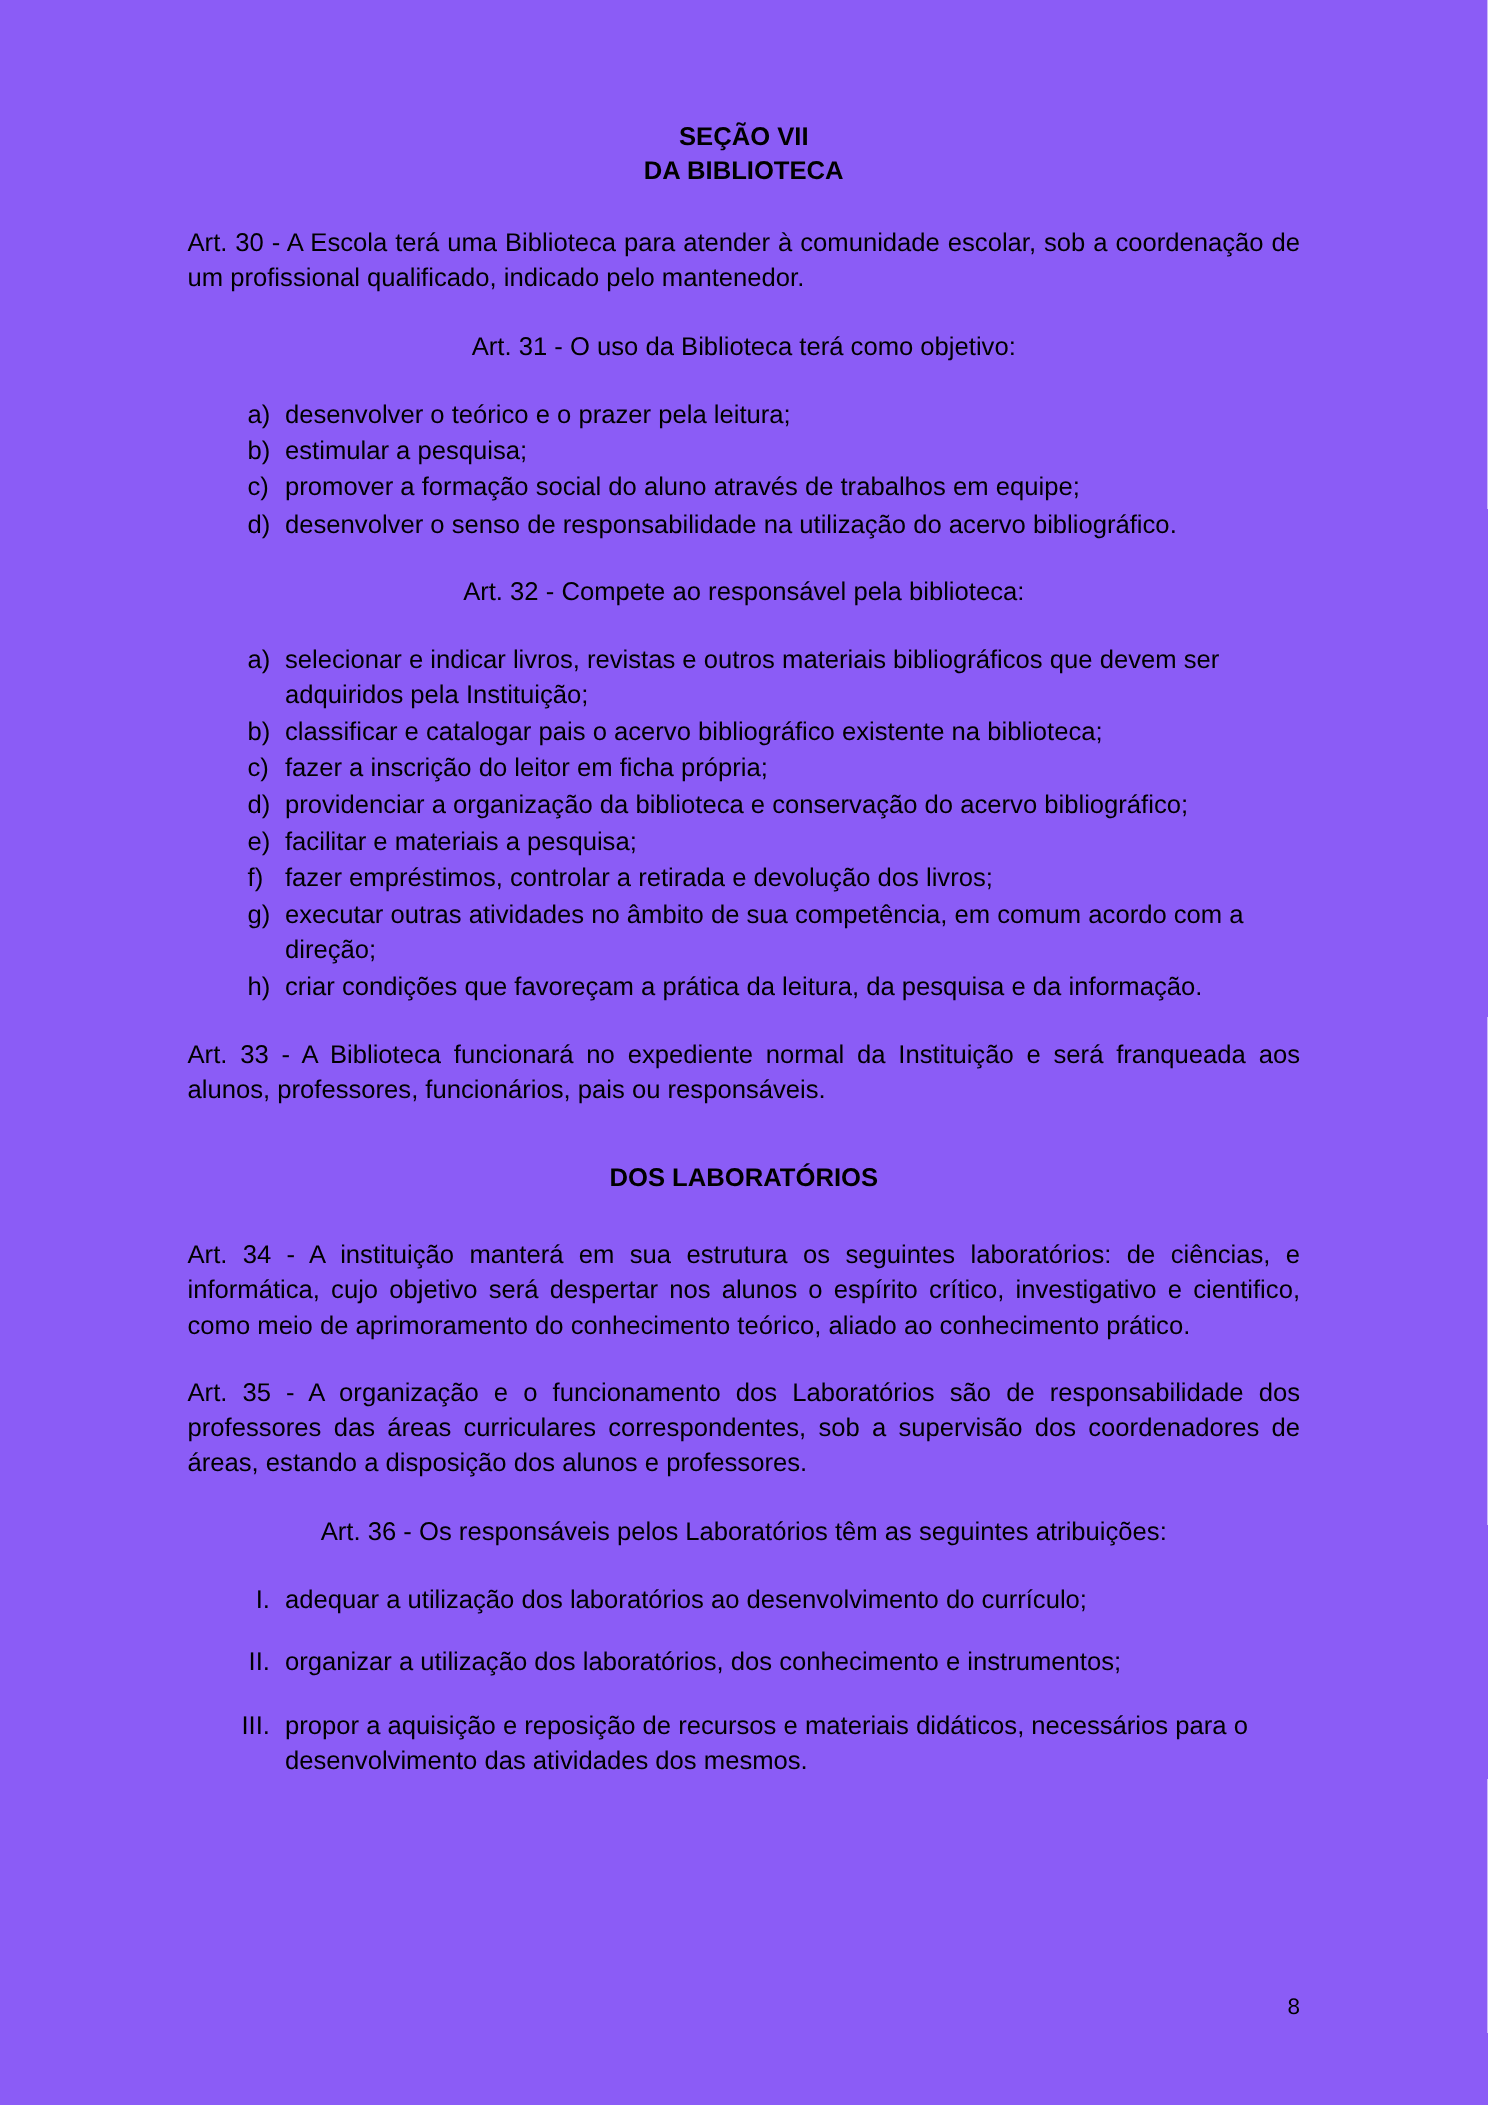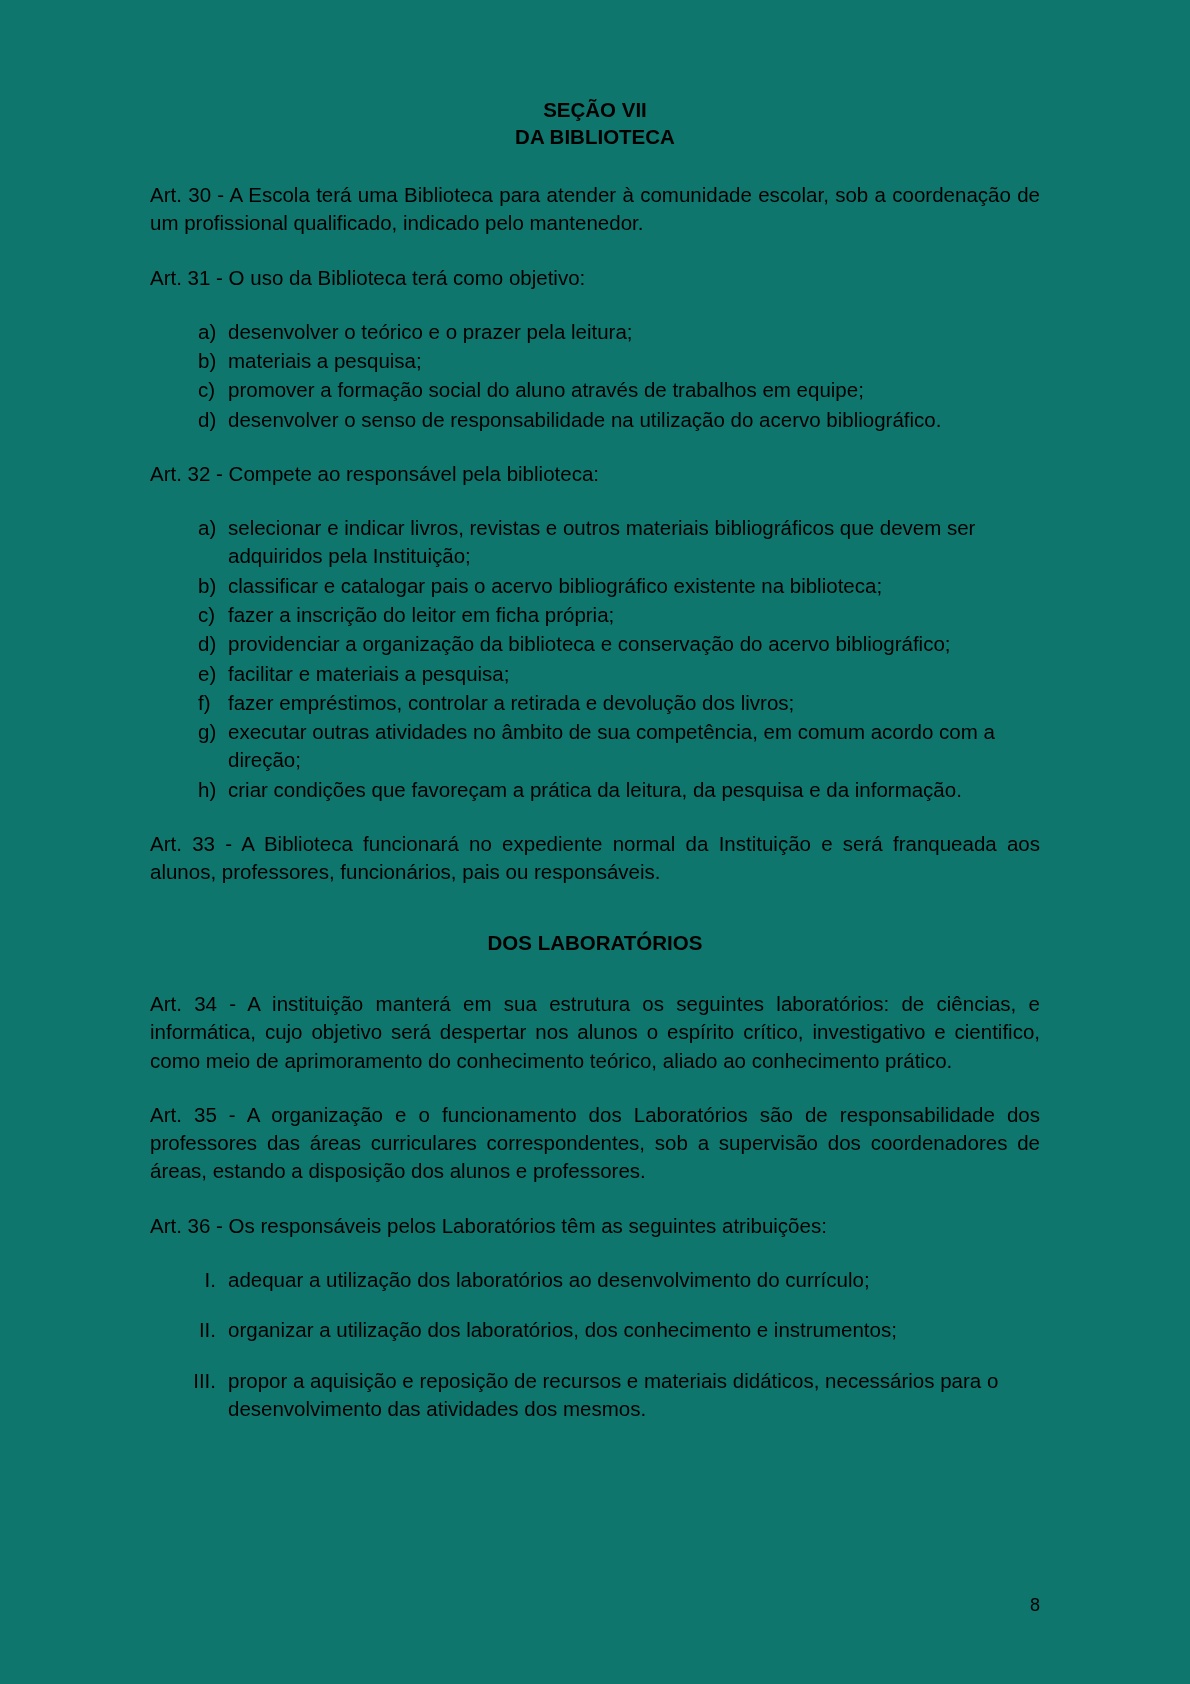--- a/index.html
+++ b/index.html
@@ -10,21 +10,21 @@
   }
   body {
     font-family: "Liberation Sans", sans-serif;
     color: #000000;
   }
   .page {
     position: relative;
     width: 1190px;
     height: 1684px;
     margin: 0 auto;
-    background: #0f766e;
+    background: #8b5cf6;
     box-sizing: border-box;
     padding: 96px 150px 70px 150px;
     overflow: hidden;
   }
   .content {
     width: 890px;
     font-size: 20.5px;
     line-height: 1.38;
   }
 
@@ -45,21 +45,21 @@
   }
 
   
   p.para {
     margin: 0 0 26px 0;
     text-align: justify;
     text-justify: inter-word;
     hyphens: none;
   }
   p.para.nojust {
-    text-align: left;
+    text-align: center;
   }
   p.para:last-child {
     margin-bottom: 0;
   }
 
   
   ol.alpha {
     list-style: none;
     margin: 0 0 26px 0;
     padding: 0 0 0 0;
@@ -127,21 +127,21 @@
       <div class="section-heading">SEÇÃO VII</div>
       <div class="section-heading line2">DA BIBLIOTECA</div>
     </div>
 
     <p class="para">Art. 30 - A Escola terá uma Biblioteca para atender à comunidade escolar, sob a coordenação de um profissional qualificado, indicado pelo mantenedor.</p>
 
     <p class="para nojust">Art. 31 - O uso da Biblioteca terá como objetivo:</p>
 
     <ol class="alpha">
       <li>desenvolver o teórico e o prazer pela leitura;</li>
-      <li>materiais a pesquisa;</li>
+      <li>estimular a pesquisa;</li>
       <li>promover a formação social do aluno através de trabalhos em equipe;</li>
       <li>desenvolver o senso de responsabilidade na utilização do acervo bibliográfico.</li>
     </ol>
 
     <p class="para nojust">Art. 32 - Compete ao responsável pela biblioteca:</p>
 
     <ol class="alpha">
       <li>selecionar e indicar livros, revistas e outros materiais bibliográficos que devem ser adquiridos pela Instituição;</li>
       <li>classificar e catalogar pais o acervo bibliográfico existente na biblioteca;</li>
       <li>fazer a inscrição do leitor em ficha própria;</li>

